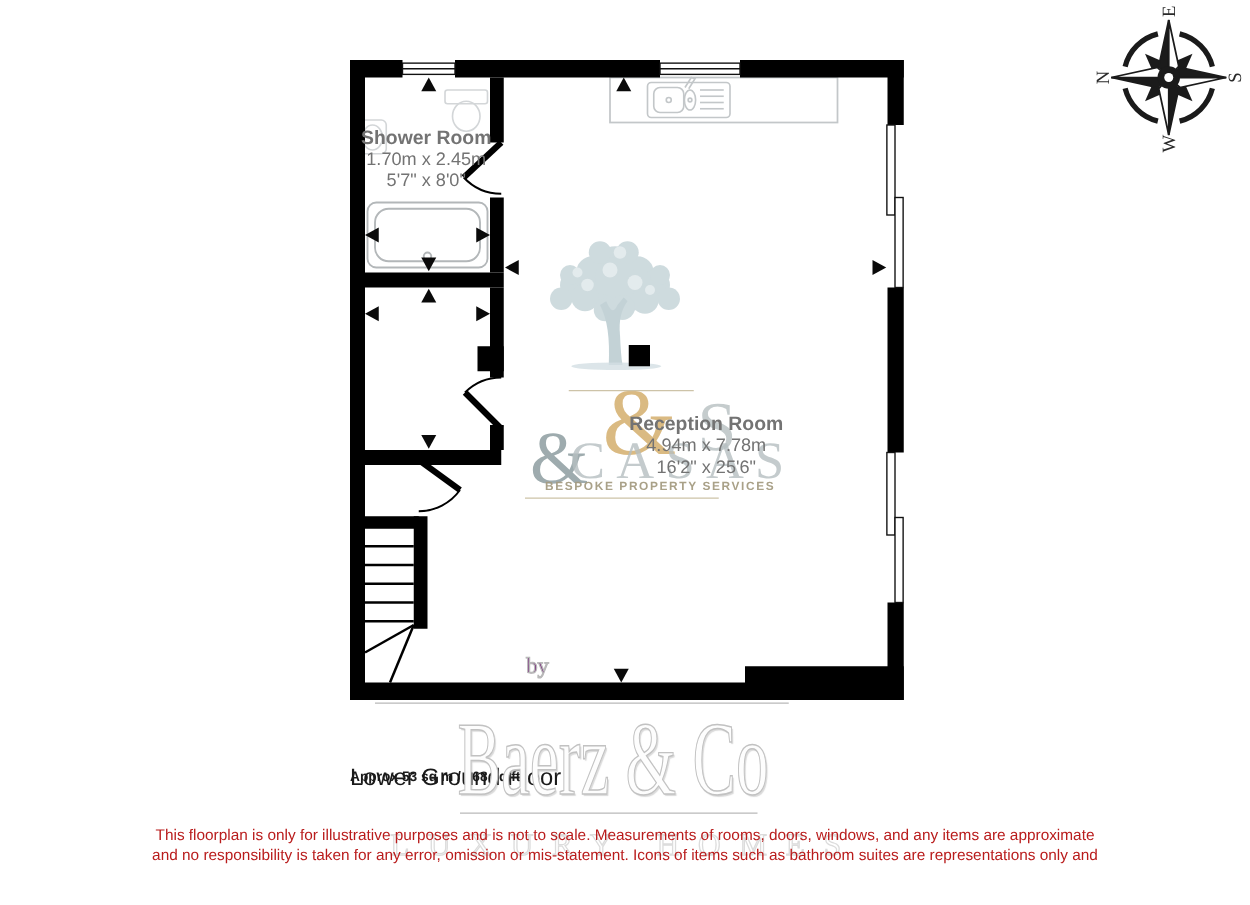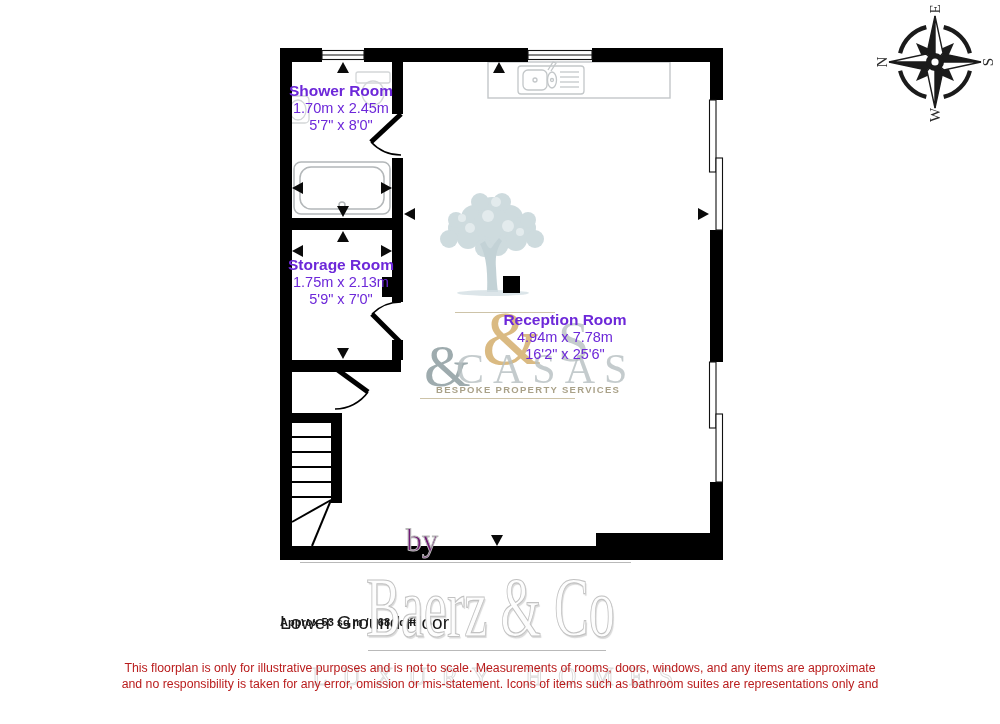--- a/index.html
+++ b/index.html
@@ -1,34 +1,34 @@
 <!DOCTYPE html>
 <html><head>
 <meta charset="utf-8">
 <style>
   html,body{margin:0;padding:0;background:#ffffff;}
   #canvas{position:relative;width:1000px;height:724px;background:#ffffff;overflow:hidden;
           font-family:"Liberation Sans",sans-serif;color:#1a1a1a;}
   .abs{position:absolute;}
   
-  .room-label{position:absolute;text-align:center;line-height:17.5px;font-size:14.5px;color:#6d28d9;}
+  .room-label{position:absolute;text-align:center;line-height:17.5px;font-size:14.5px;color:#737373;margin-top:20px;}
   .room-label .rname{font-weight:bold;font-size:15.5px;}
   
   .floor-title{position:absolute;left:280px;top:592px;font-size:19px;color:#1a1a1a;margin-top:20px;}
   .floor-area{position:absolute;left:280px;top:616px;font-size:11px;font-weight:bold;color:#1a1a1a;}
   
   .disclaimer{position:absolute;left:0;top:660px;width:1000px;text-align:center;
               font-size:12.3px;line-height:16px;color:#b91c1c;}
   
   .wm-serif{font-family:"Liberation Serif","DejaVu Serif",serif;}
   .wm-brand{position:absolute;left:366px;top:566px;font-size:84px;line-height:84px;
             transform:scaleX(0.62);transform-origin:left top;white-space:nowrap;
             color:#fdfdfd;-webkit-text-stroke:1.2px #c2c2c2;
             text-shadow:2px 2px 1px rgba(150,150,150,.35);}
-  .wm-by{position:absolute;left:406px;top:522px;font-size:32px;color:#701a75;
+  .wm-by{position:absolute;left:421px;top:522px;font-size:18px;color:#701a75;
          -webkit-text-stroke:1px #b9b9b9;}
   .wm-luxury{position:absolute;left:0;top:663px;width:1000px;text-align:center;
              font-size:25px;letter-spacing:15px;color:rgba(255,255,255,0.01);
              -webkit-text-stroke:1px #dcdcdc;}
   .wm-rule{position:absolute;height:0;border-top:1.6px solid #b9b9b9;}
   
   .lg{position:absolute;white-space:nowrap;}
   .lg-qu{left:409px;top:302px;font-size:82px;line-height:82px;color:#8f9da0;opacity:.75;letter-spacing:-3px;}
   .lg-amp1{left:482px;top:300px;font-size:76px;line-height:76px;color:#d2aa64;opacity:.8;}
   .lg-s1{left:558px;top:314px;font-size:56px;line-height:56px;color:#9fabad;opacity:.6;}
@@ -252,25 +252,20 @@
   <div class="lg lg-casas wm-serif">CASAS</div>
   <div class="lg-rule abs" style="left:455px;top:312px;width:100px;"></div>
   <div class="lg lg-tagline">BESPOKE PROPERTY SERVICES</div>
   <div class="lg-rule abs" style="left:420px;top:398px;width:155px;"></div>
 
   <div class="room-label" style="left:285px;top:82px;width:112px;">
     <div class="rname">Shower Room</div>
     <div>1.70m x 2.45m</div>
     <div>5'7" x 8'0"</div>
   </div>
-  <div class="room-label" style="left:285px;top:256px;width:112px;">
-    <div class="rname">Storage Room</div>
-    <div>1.75m x 2.13m</div>
-    <div>5'9" x 7'0"</div>
-  </div>
   <div class="room-label" style="left:480px;top:311px;width:170px;">
     <div class="rname">Reception Room</div>
     <div>4.94m x 7.78m</div>
     <div>16'2" x 25'6"</div>
   </div>
 
   <div class="floor-title">Lower Ground Floor</div>
   <div class="floor-area">Approx 53 sq m / 568 sq ft</div>
 
   <div class="wm-by wm-serif">by</div>

